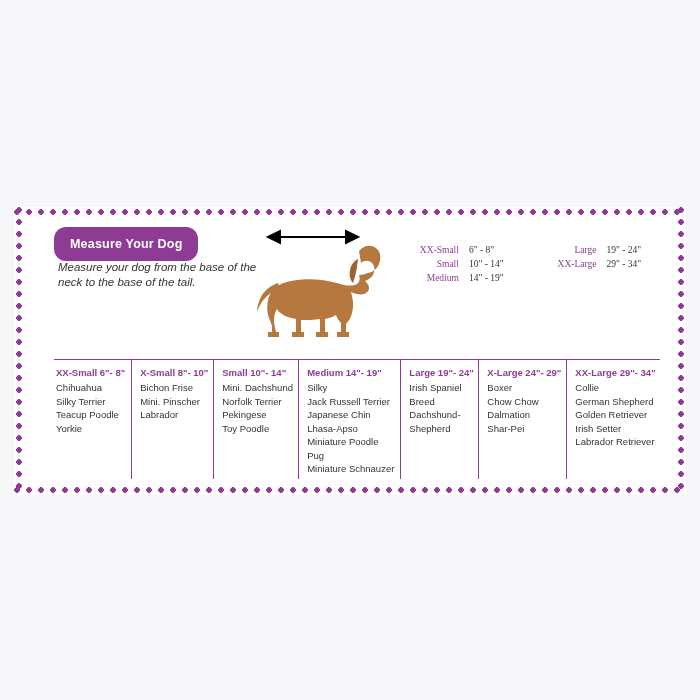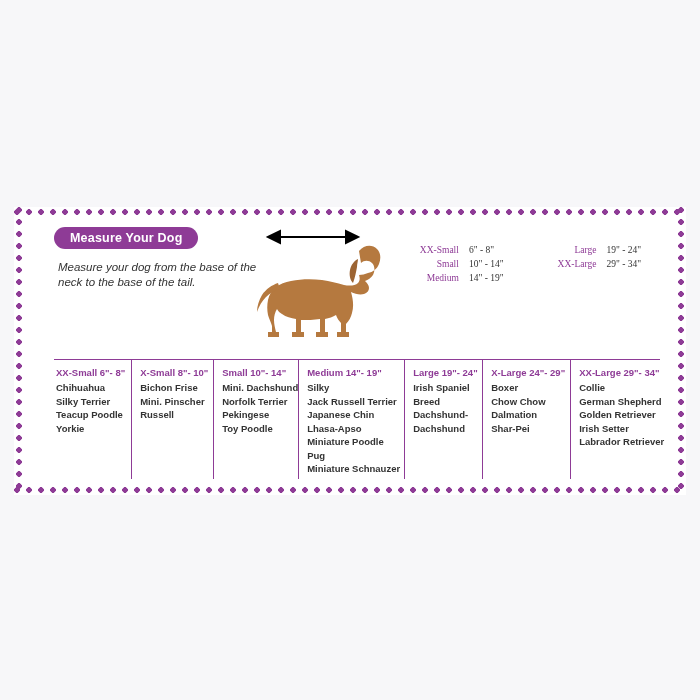--- a/index.html
+++ b/index.html
@@ -48,21 +48,21 @@
   .dotted-border .left { left: 2px; }
   .dotted-border .right { right: 2px; }
 
   .pill {
     position: absolute;
     background: #8e3b96;
     color: #ffffff;
     font-size: 12.5px;
     font-weight: bold;
     border-radius: 12px;
-    padding: 4px 16px;
+    padding: 10px 16px;
     white-space: nowrap;
     letter-spacing: 0.2px;
   }
   .pill-measure { left: 40px; top: 20px; }
   .pill-breed { left: 40px; top: 118px; }
 
   .measure-text {
     position: absolute;
     left: 44px;
     top: 53px;
@@ -147,21 +147,20 @@
   .breed-col ul {
     margin: 0;
     padding: 0;
     list-style: none;
   }
   .breed-col li {
     font-size: 9.5px;
     color: #333333;
     line-height: 13.5px;
     white-space: nowrap;
-    font-weight: bold;
   }
   .c0 { width: 92px; }
   .c1 { width: 82px; }
   .c2 { width: 85px; }
   .c3 { width: 106px; }
   .c4 { width: 78px; }
   .c5 { width: 88px; }
   .c6 { width: 110px; }
 </style>
 </head>
@@ -271,21 +270,21 @@
           <li>Teacup Poodle</li>
           <li>Yorkie</li>
         </ul>
       </div>
 
       <div class="breed-col c1">
         <h4>X-Small 8"- 10"</h4>
         <ul>
           <li>Bichon Frise</li>
           <li>Mini. Pinscher</li>
-          <li>Russell</li>
+          <li>Labrador</li>
         </ul>
       </div>
 
       <div class="breed-col c2">
         <h4>Small 10"- 14"</h4>
         <ul>
           <li>Mini. Dachshund</li>
           <li>Norfolk Terrier</li>
           <li>Pekingese</li>
           <li>Toy Poodle</li>
@@ -304,21 +303,21 @@
           <li>Miniature Schnauzer</li>
         </ul>
       </div>
 
       <div class="breed-col c4">
         <h4>Large 19"- 24"</h4>
         <ul>
           <li>Irish Spaniel</li>
           <li>Breed</li>
           <li>Dachshund-</li>
-          <li>Dachshund</li>
+          <li>Shepherd</li>
         </ul>
       </div>
 
       <div class="breed-col c5">
         <h4>X-Large 24"- 29"</h4>
         <ul>
           <li>Boxer</li>
           <li>Chow Chow</li>
           <li>Dalmation</li>
           <li>Shar-Pei</li>

